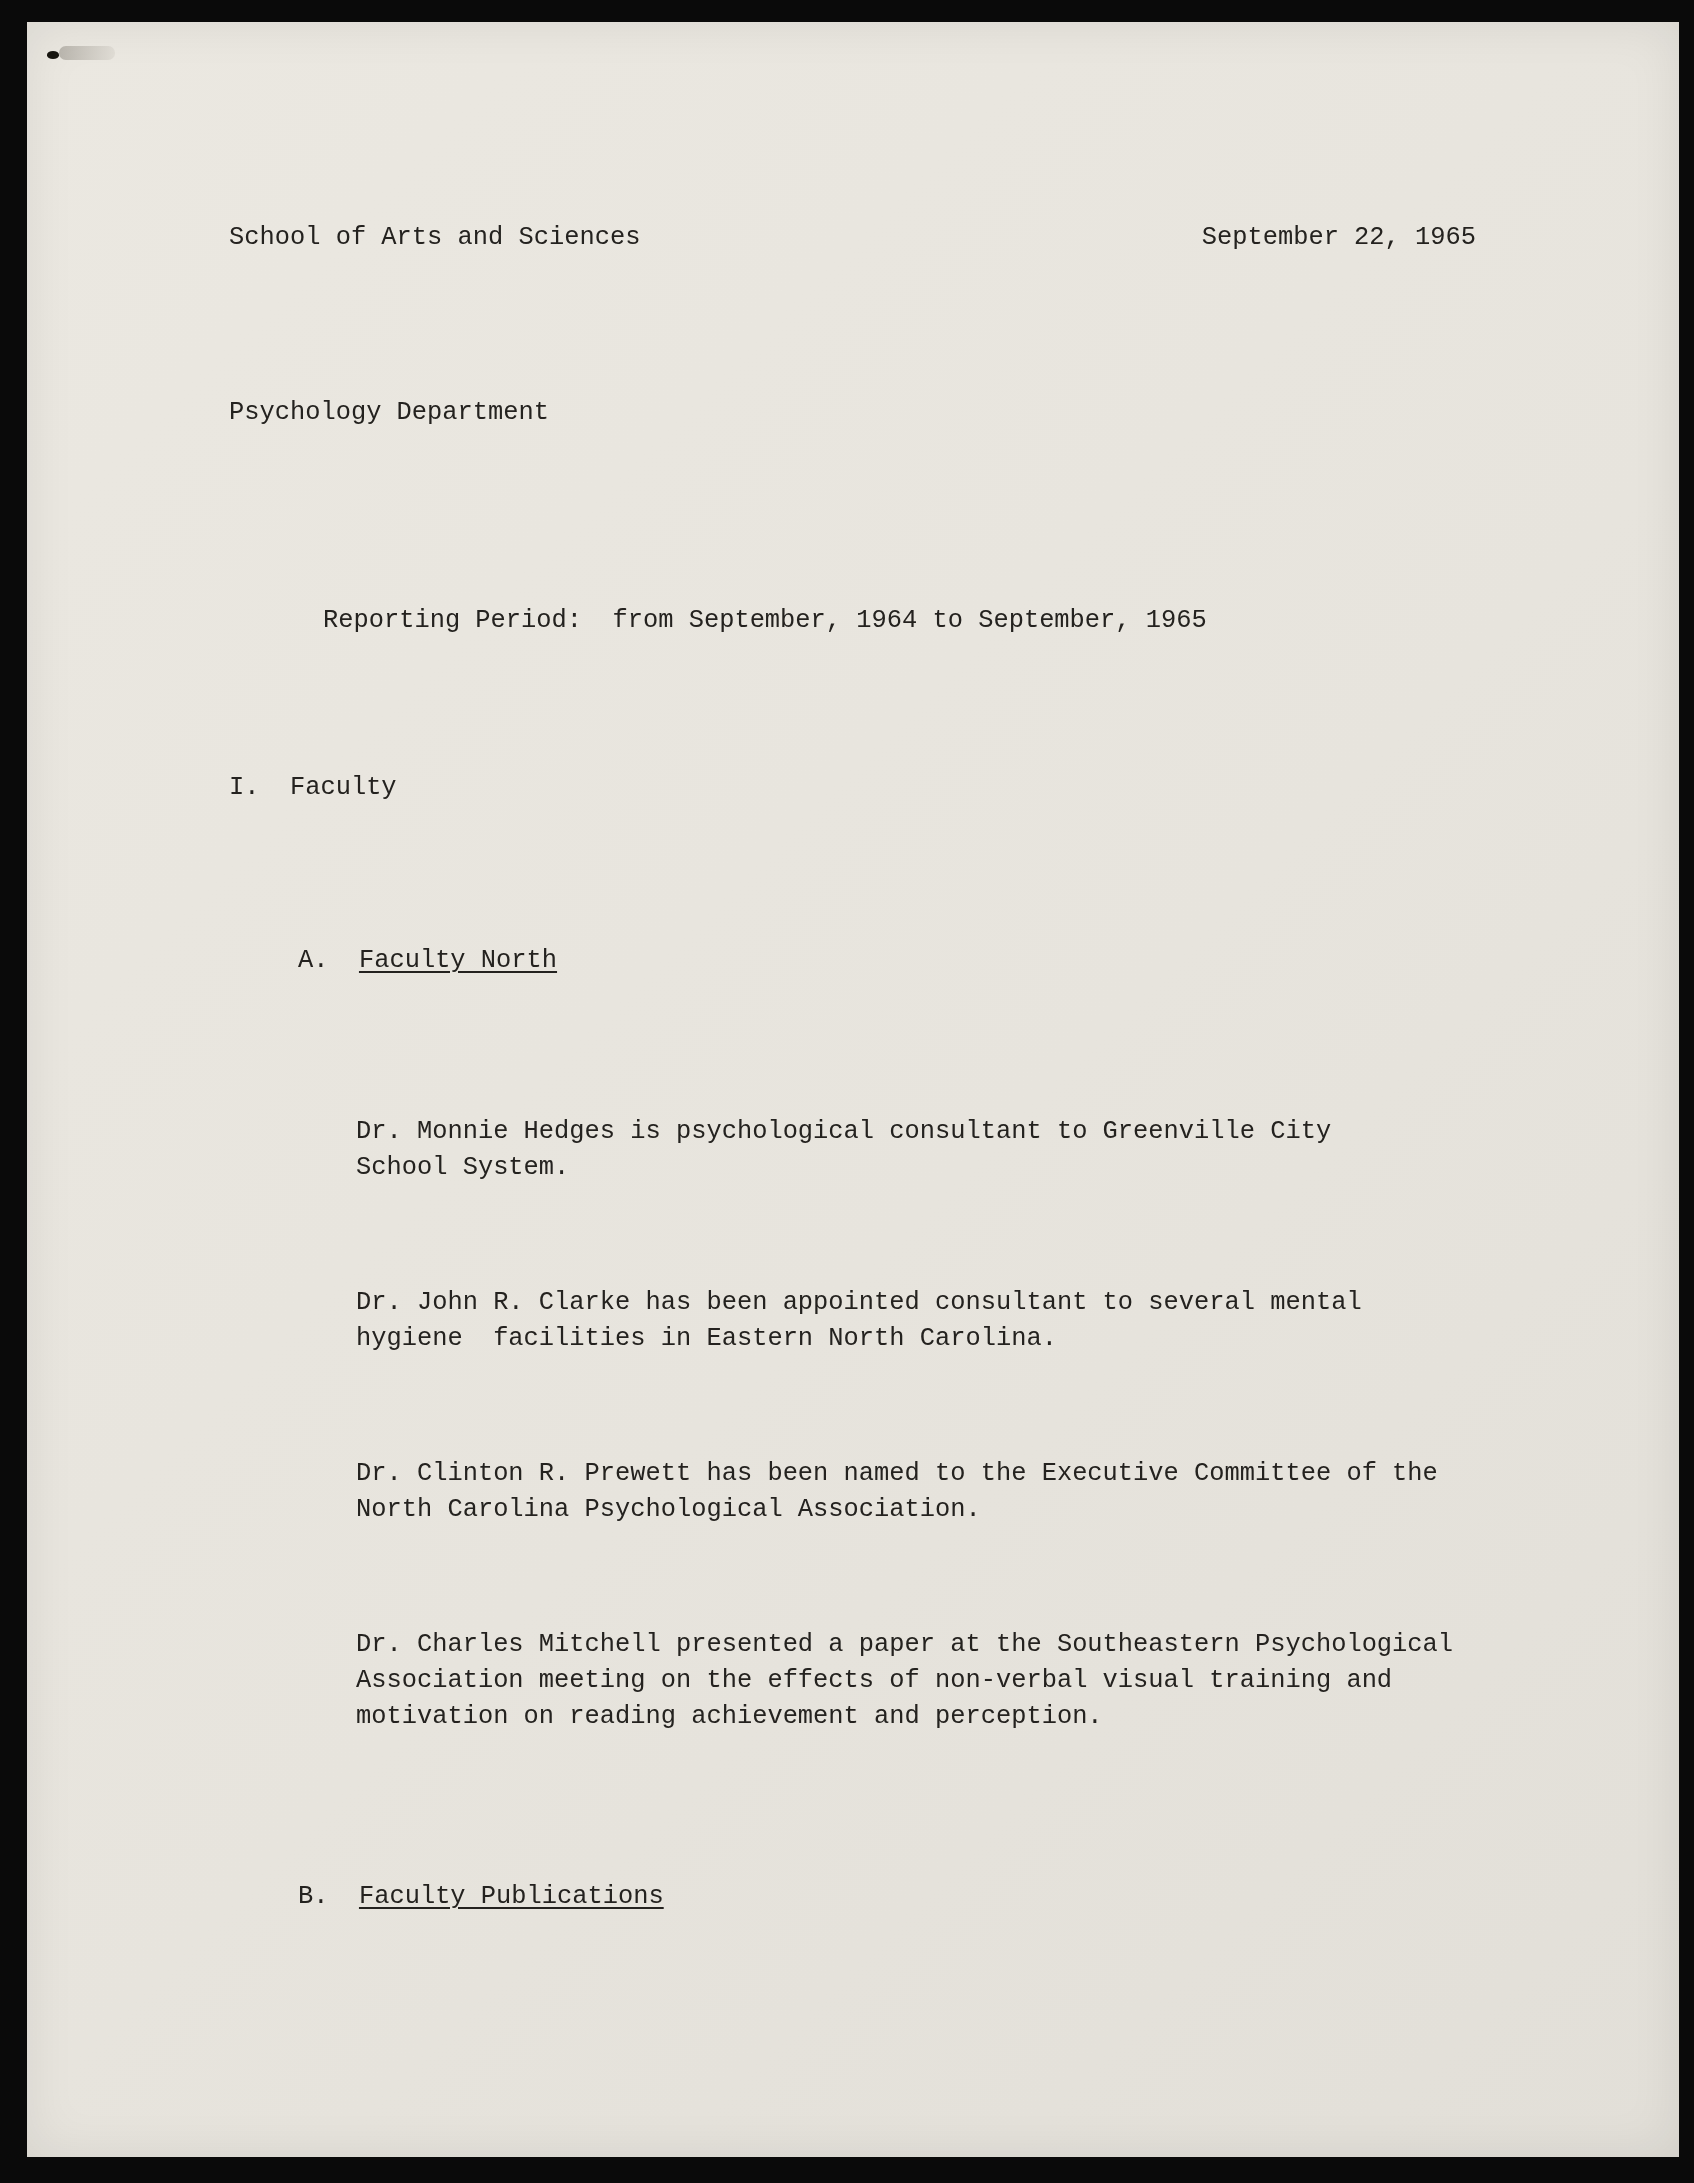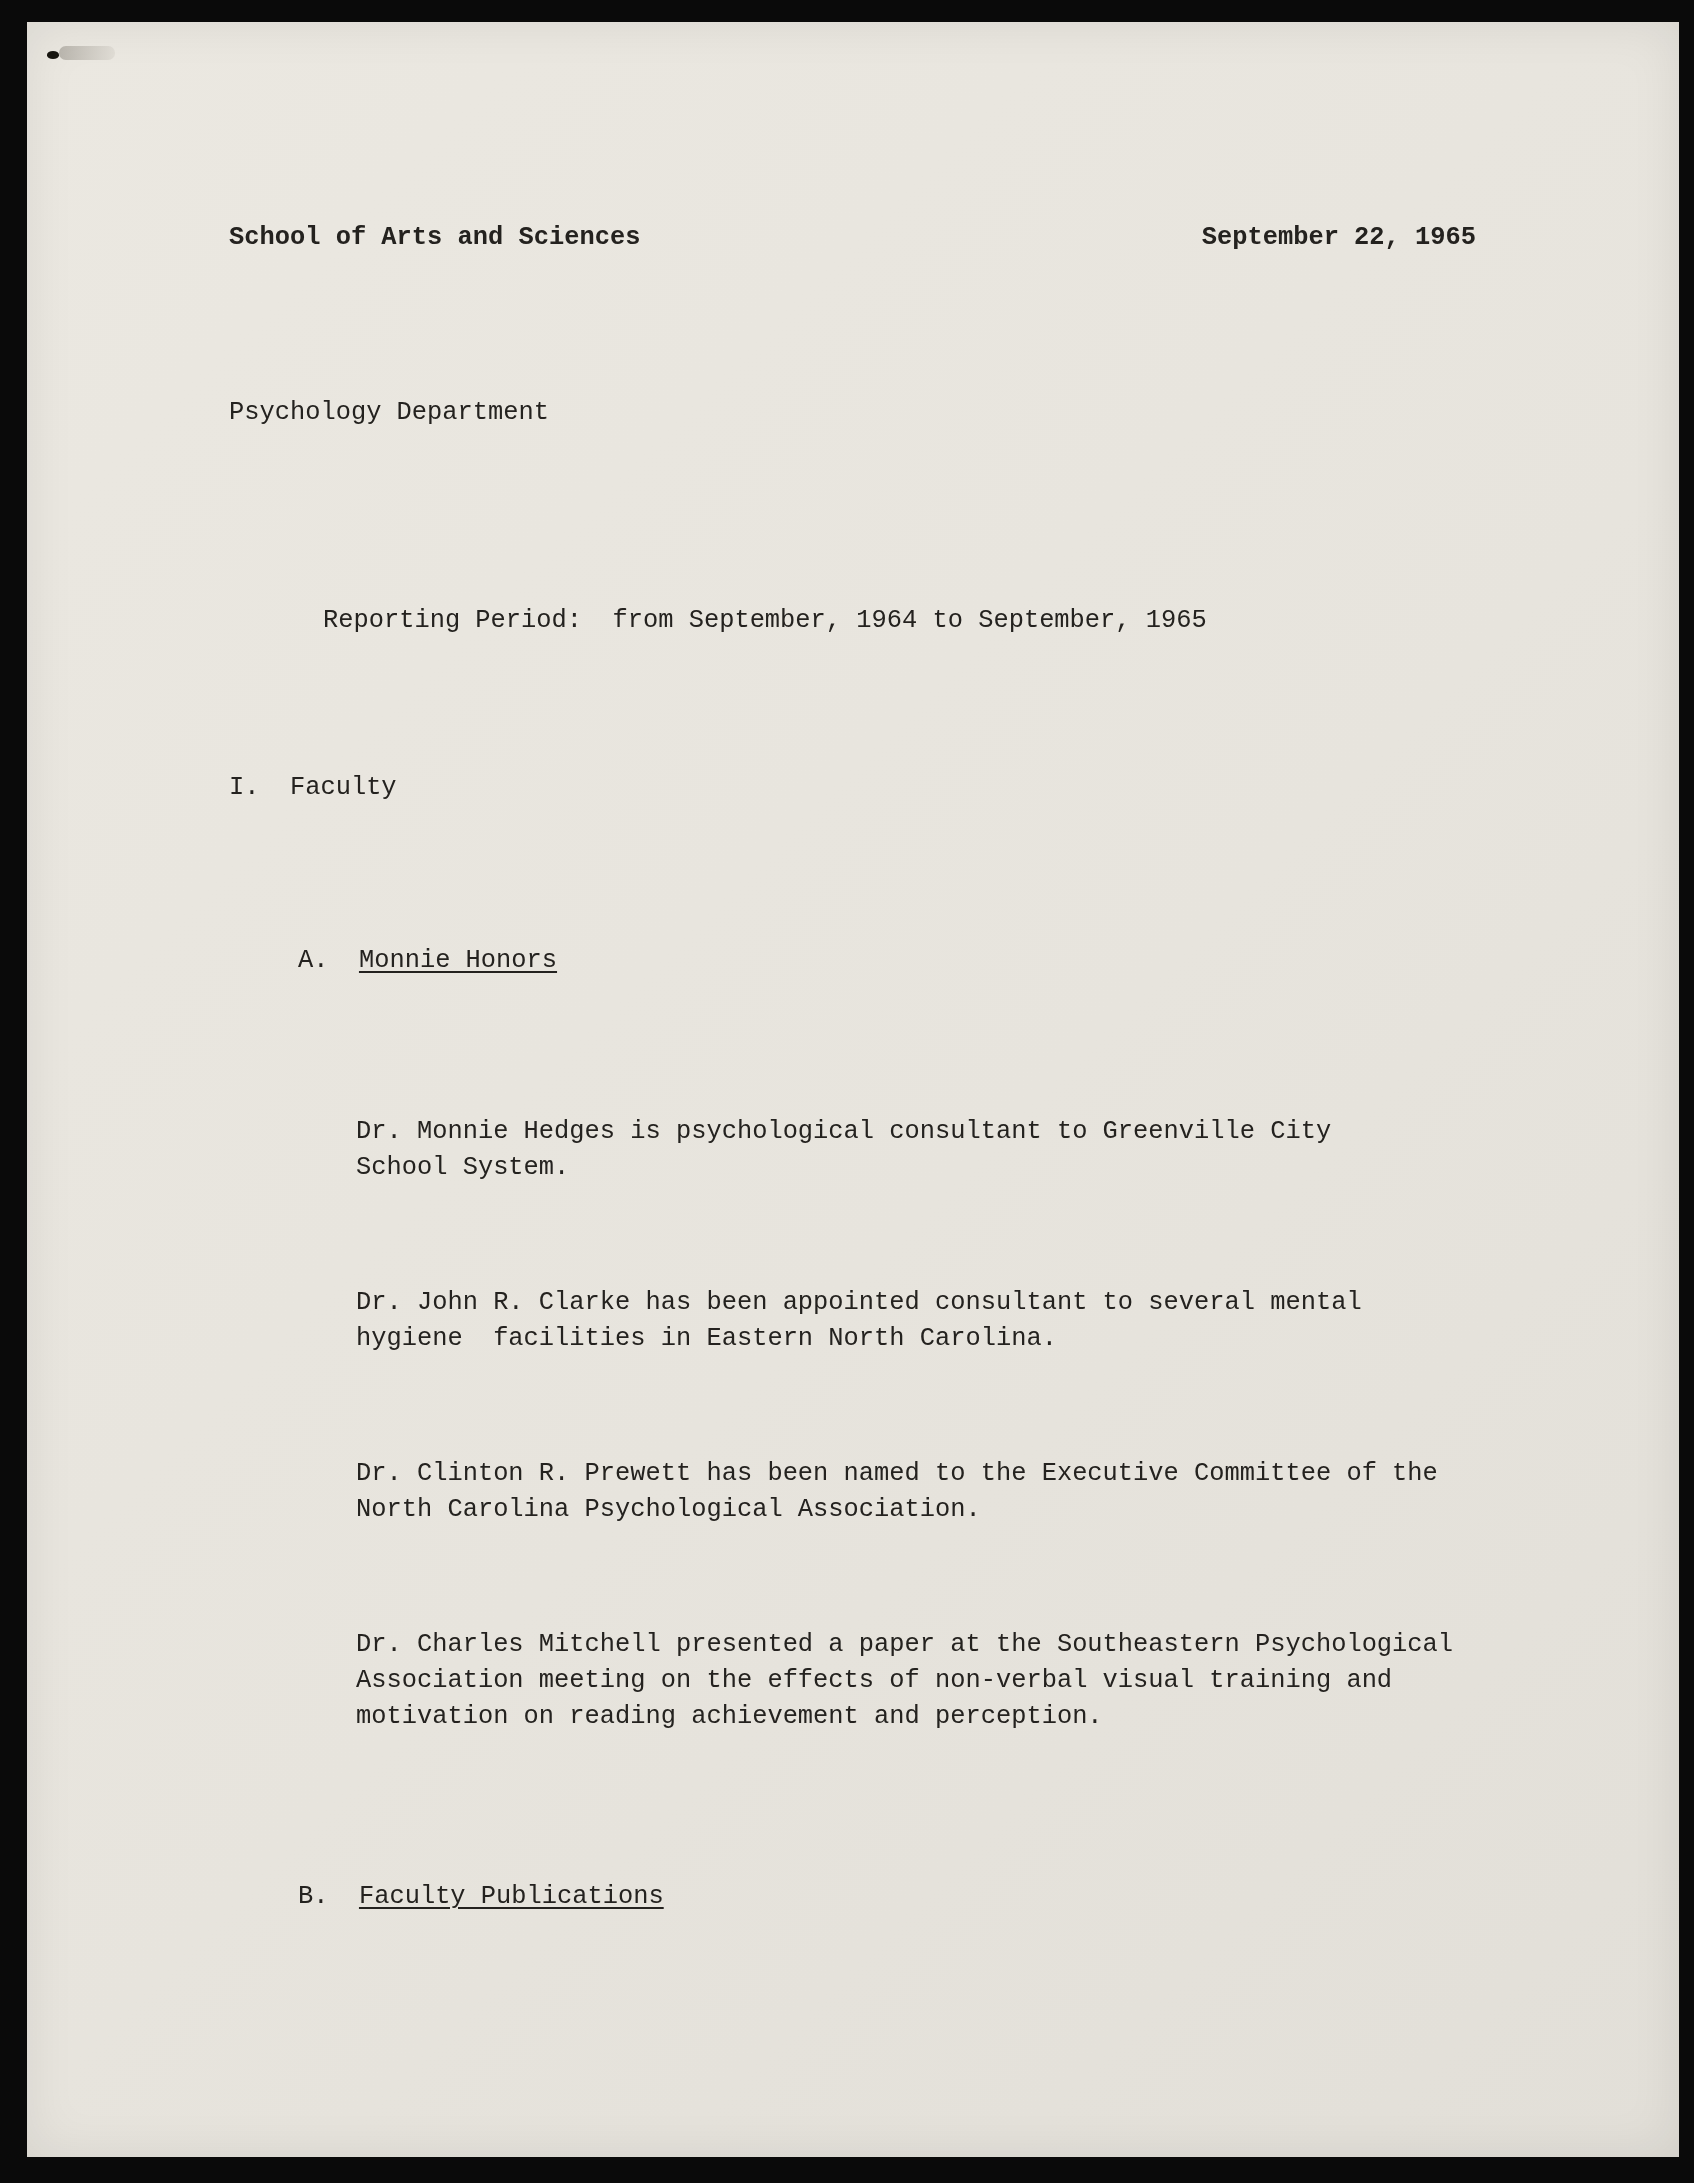--- a/index.html
+++ b/index.html
@@ -45,21 +45,20 @@
   }
   .content {
     padding: 90px 203px 0 202px;
     font-size: 25.4px;
     line-height: 36px;
     white-space: pre-wrap;
   }
   .header-row {
     display: flex;
     justify-content: space-between;
-    font-weight: bold;
   }
   .dept      { margin-top: 31px; }
   .doc-title { margin-top: 25.4px; margin-left: 284px; }
   .period    { margin-top: 28px; margin-left: 94px; }
   .sec-i     { margin-top: 23px; }
   .sub-head  { margin-top: 29px; margin-left: 69px; }
   .sub-head-b{ margin-top: 36px; margin-left: 69px; }
   .para      { margin: 27px 0 0 127px; }
   .u {
     text-decoration: underline;
@@ -82,21 +81,21 @@
       <span>September 22, 1965</span>
     </div>
 
     <div class="dept">Psychology Department</div>
 
 
     <div class="period">Reporting Period:  from September, 1964 to September, 1965</div>
 
     <div class="sec-i">I.  Faculty</div>
 
-    <div class="sub-head"><span>A.  </span><span class="u">Monnie Honors</span></div>
+    <div class="sub-head"><span>A.  </span><span class="u">Faculty North</span></div>
 
     <p class="para">Dr. Monnie Hedges is psychological consultant to Greenville City
 School System.</p>
     <p class="para">Dr. John R. Clarke has been appointed consultant to several mental
 hygiene  facilities in Eastern North Carolina.</p>
     <p class="para">Dr. Clinton R. Prewett has been named to the Executive Committee of the
 North Carolina Psychological Association.</p>
     <p class="para">Dr. Charles Mitchell presented a paper at the Southeastern Psychological
 Association meeting on the effects of non-verbal visual training and
 motivation on reading achievement and perception.</p>

